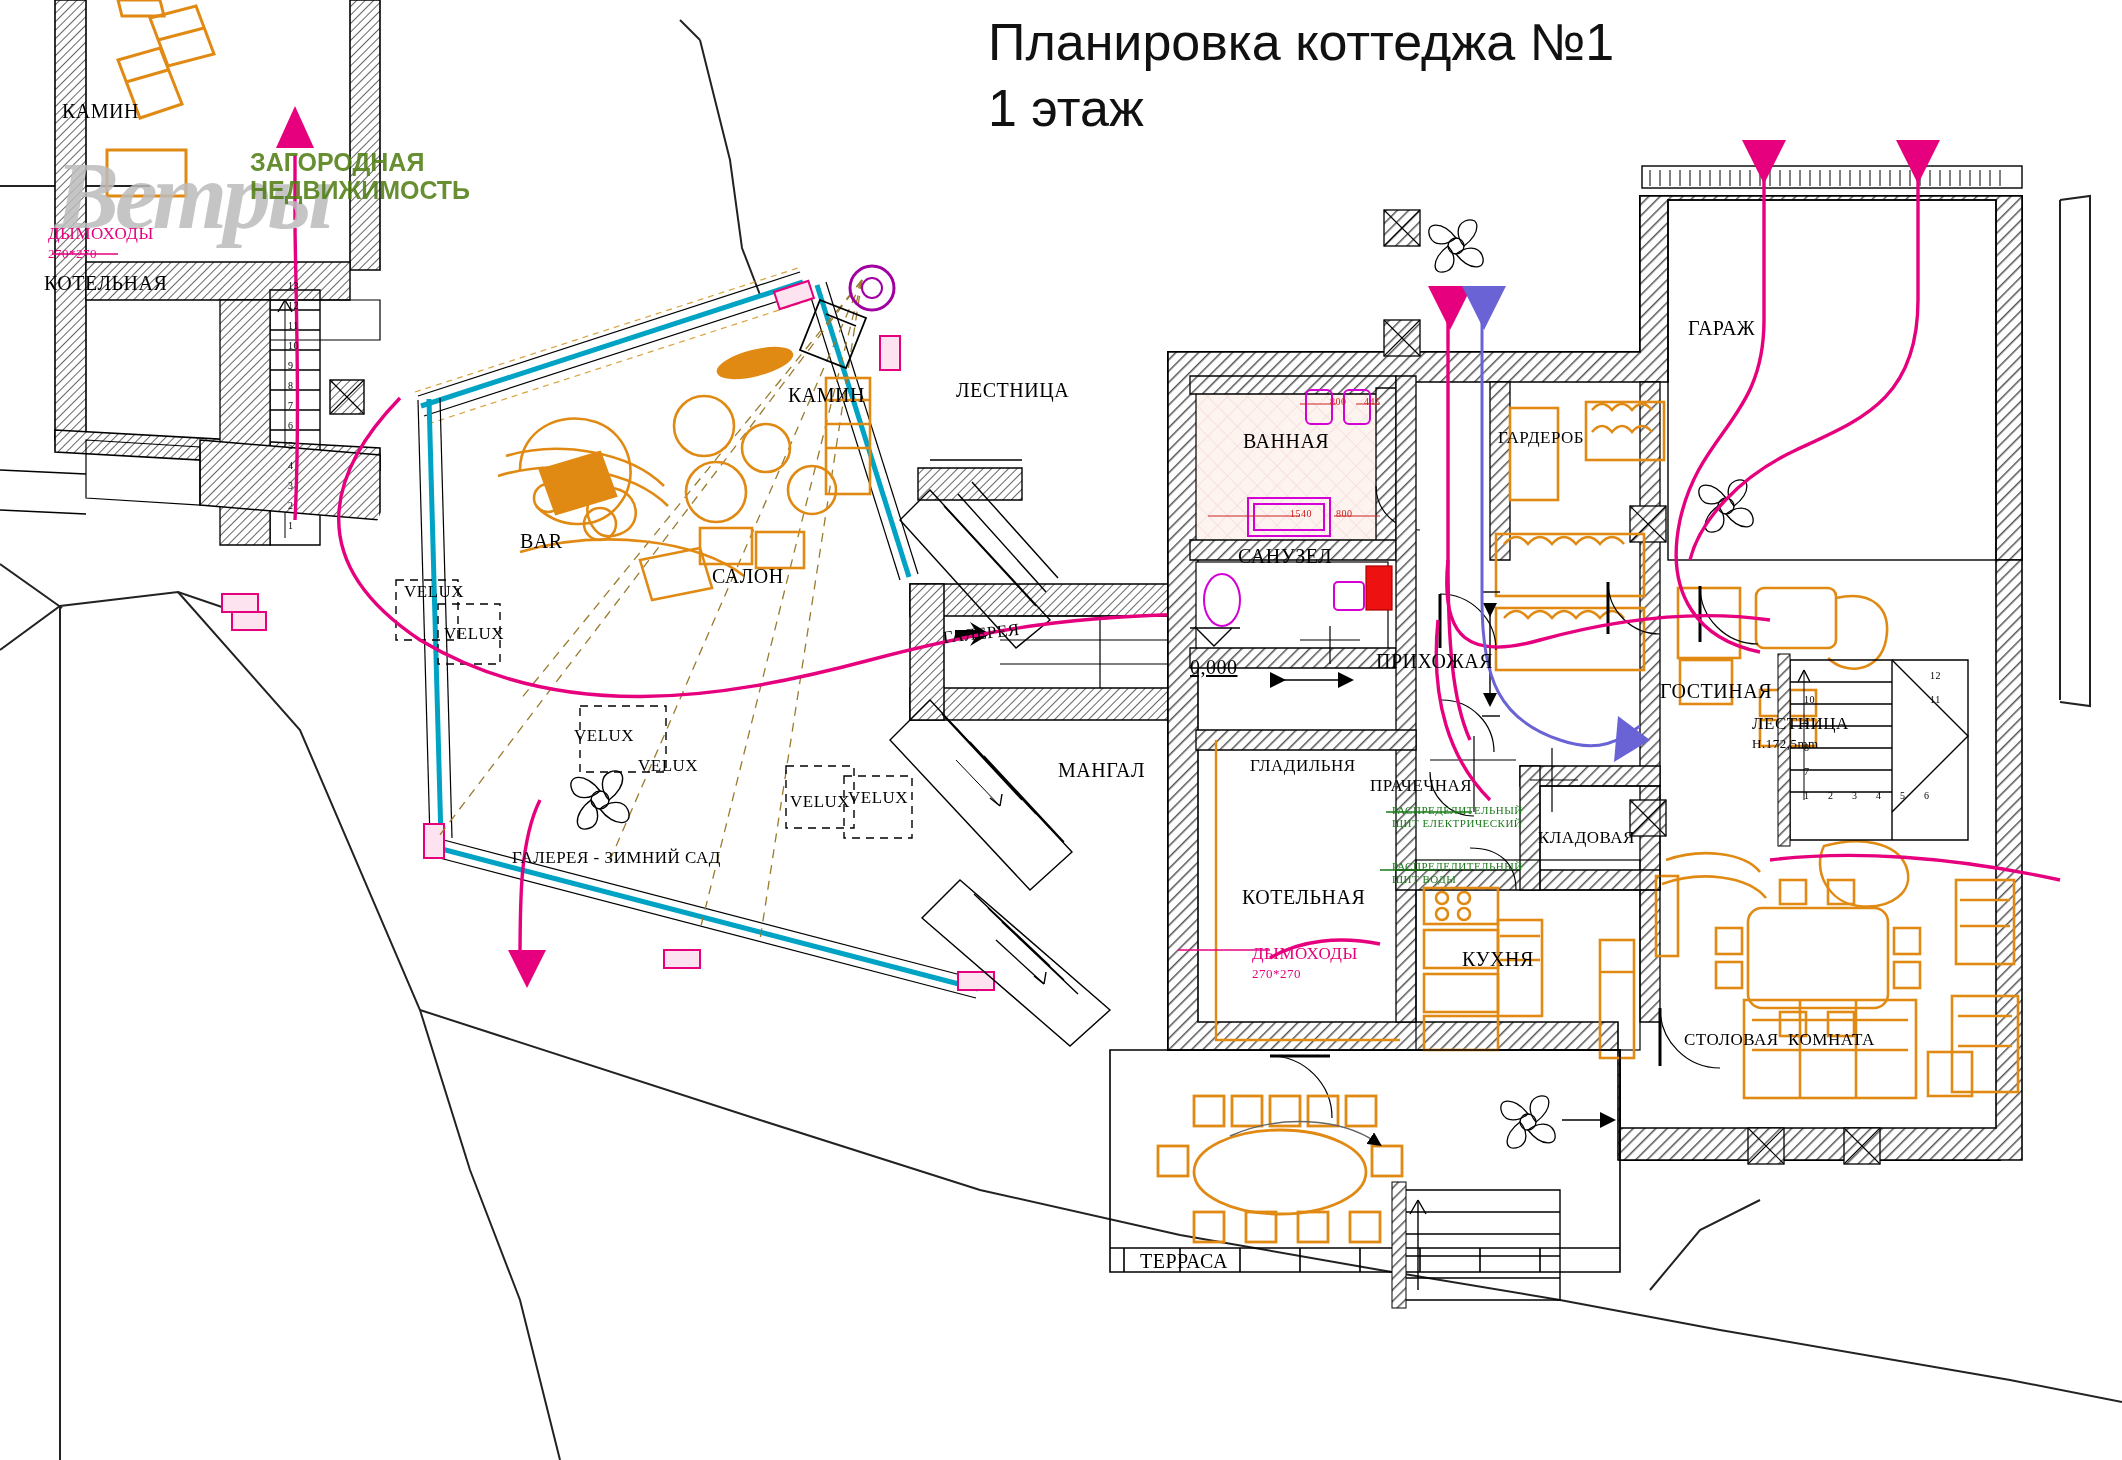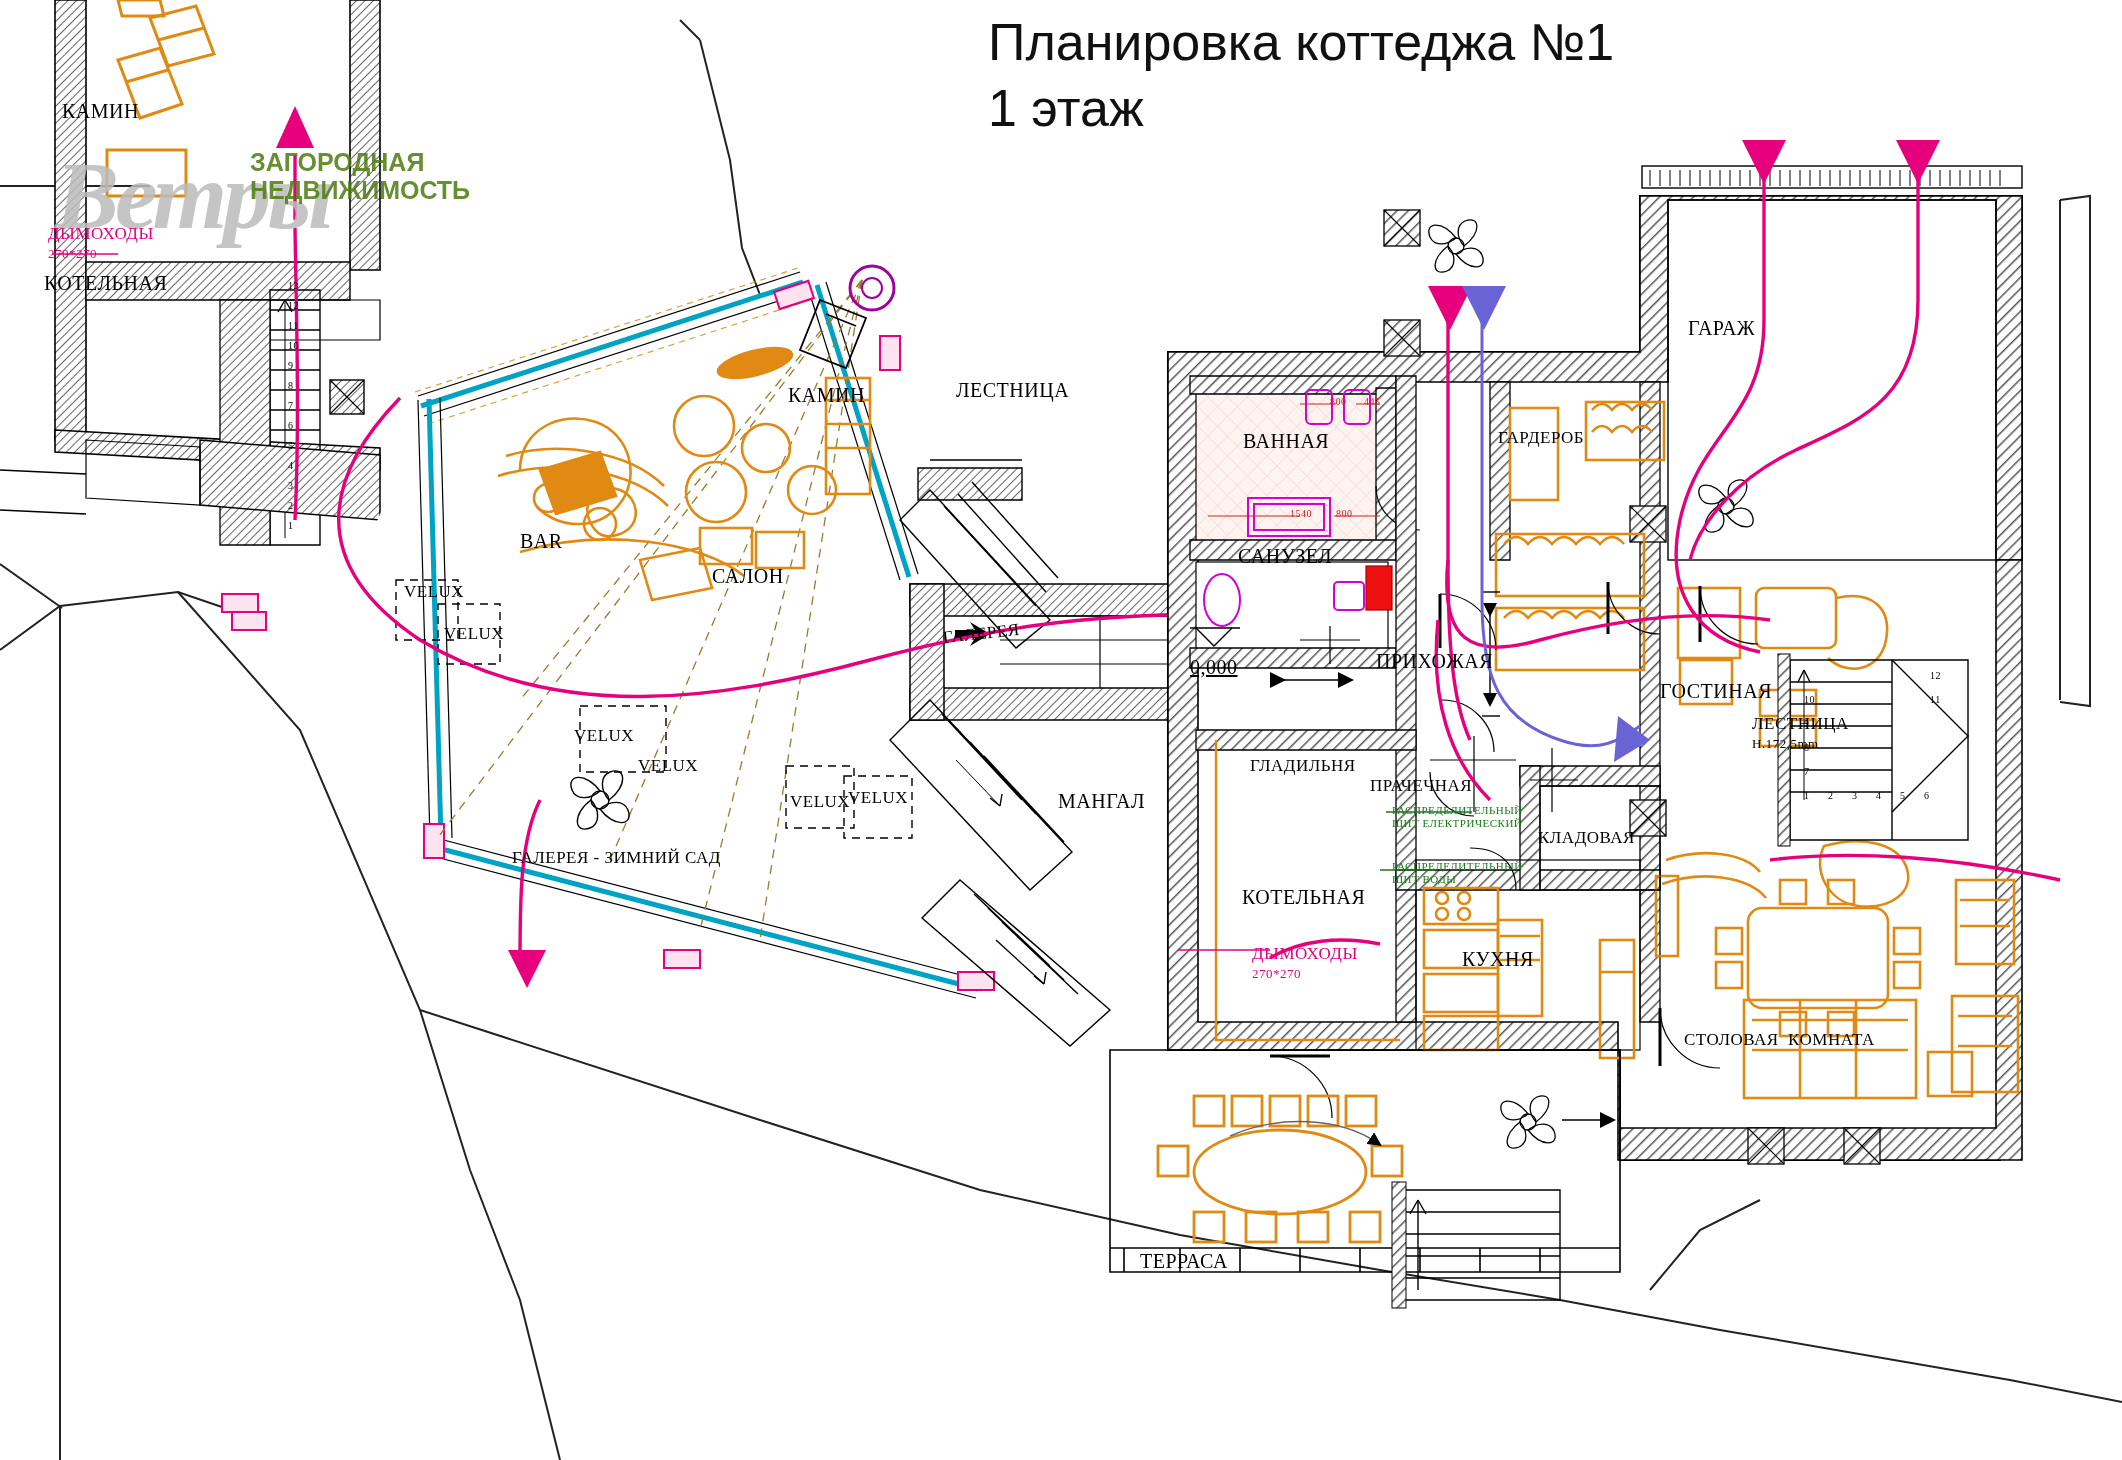--- a/index.html
+++ b/index.html
@@ -539,21 +539,21 @@
   <div class="rl sm" style="left:574px;top:726px;">VELUX</div>
   <div class="rl sm" style="left:638px;top:756px;">VELUX</div>
   <div class="rl sm" style="left:790px;top:792px;">VELUX</div>
   <div class="rl sm" style="left:848px;top:788px;">VELUX</div>
   <div class="rl" style="left:520px;top:530px;">BAR</div>
   <div class="rl" style="left:712px;top:565px;">САЛОН</div>
   <div class="rl" style="left:788px;top:384px;">КАМИН</div>
   <div class="rl" style="left:956px;top:379px;">ЛЕСТНИЦА</div>
   <div class="rl sm rot" style="left:942px;top:628px;transform:rotate(-6deg);">ГАЛЕРЕЯ</div>
   <div class="rl sm" style="left:512px;top:848px;">ГАЛЕРЕЯ - ЗИМНИЙ САД</div>
-  <div class="rl" style="left:1058px;top:790px;">МАНГАЛ</div>
+  <div class="rl" style="left:1058px;top:759px;">МАНГАЛ</div>
   <div class="rl" style="left:1190px;top:656px;text-decoration:underline;">0,000</div>
 
   <div class="rl" style="left:1243px;top:430px;">ВАННАЯ</div>
   <div class="rl" style="left:1238px;top:545px;">САНУЗЕЛ</div>
   <div class="rl sm" style="left:1498px;top:428px;">ГАРДЕРОБ</div>
   <div class="rl" style="left:1688px;top:317px;">ГАРАЖ</div>
   <div class="rl" style="left:1376px;top:650px;">ПРИХОЖАЯ</div>
   <div class="rl" style="left:1660px;top:680px;">ГОСТИНАЯ</div>
   <div class="rl sm" style="left:1752px;top:714px;">ЛЕСТНИЦА</div>
   <div class="rl xs" style="left:1752px;top:736px;">Н.172,5mm</div>

